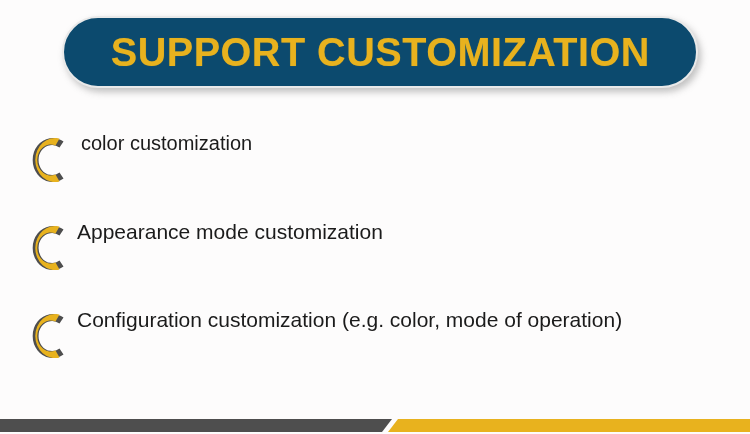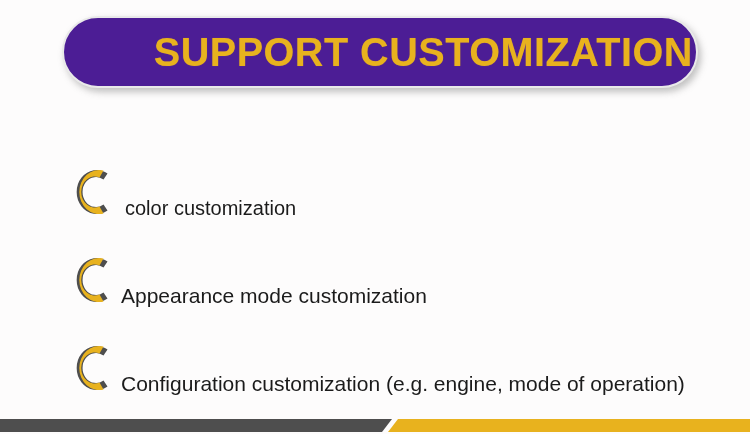--- a/index.html
+++ b/index.html
@@ -25,28 +25,28 @@
     overflow: hidden;
   }
 
   
   #title-banner {
     position: absolute;
     left: 62px;
     top: 16px;
     width: 636px;
     height: 72px;
-    background: #4c1d95;
+    background: #0c4a6e;
     border-radius: 36px;
     border: 2px solid #e9e9e9;
     box-sizing: border-box;
     box-shadow: 3px 4px 7px rgba(120,120,120,0.45);
     display: flex;
     align-items: center;
-    justify-content: flex-end;
+    justify-content: center;
   }
   #title-text {
     color: #e8b21e;
     font-family: "Liberation Sans", sans-serif;
     font-weight: bold;
     font-size: 40px;
     letter-spacing: 0.5px;
     line-height: 1;
     white-space: nowrap;
     transform: scaleX(0.99);
@@ -57,22 +57,21 @@
   #bullet-list {
     position: absolute;
     left: 0;
     top: 132px;
     width: 750px;
   }
   .bullet-row {
     position: relative;
     height: 88px;
     display: flex;
-    align-items: flex-end;
-    padding-left: 44px;
+    align-items: flex-start;
   }
   .bullet-icon {
     position: relative;
     width: 46px;
     height: 56px;
     margin-left: 29px;
     flex: 0 0 auto;
   }
   .bullet-icon svg {
     display: block;
@@ -133,21 +132,21 @@
       <span class="bullet-label">Appearance mode customization</span>
     </div>
 
     <div class="bullet-row row-3">
       <span class="bullet-icon">
         <svg viewBox="0 0 46 56" xmlns="http://www.w3.org/2000/svg">
           <path d="M34.5 9.5 A20 22 0 1 0 34.5 46.5 L30.5 40.5 A13.5 15 0 1 1 30.5 15.5 Z" fill="#4e4e4e"></path>
           <path d="M30.5 6.5 A20 22 0 1 0 30.5 49.5 L26.5 42.5 A13.5 15.5 0 1 1 26.5 13.5 Z" fill="#e8b21e"></path>
         </svg>
       </span>
-      <span class="bullet-label">Configuration customization (e.g. engine, mode of operation)</span>
+      <span class="bullet-label">Configuration customization (e.g. color, mode of operation)</span>
     </div>
 
   </div>
 
   <div id="bottom-bar">
     <svg viewBox="0 0 750 13" preserveAspectRatio="none" xmlns="http://www.w3.org/2000/svg">
       <polygon points="0,0 392,0 382,13 0,13" fill="#4e4e4e"></polygon>
       <polygon points="398,0 750,0 750,13 388,13" fill="#e8b21e"></polygon>
     </svg>
   </div>

